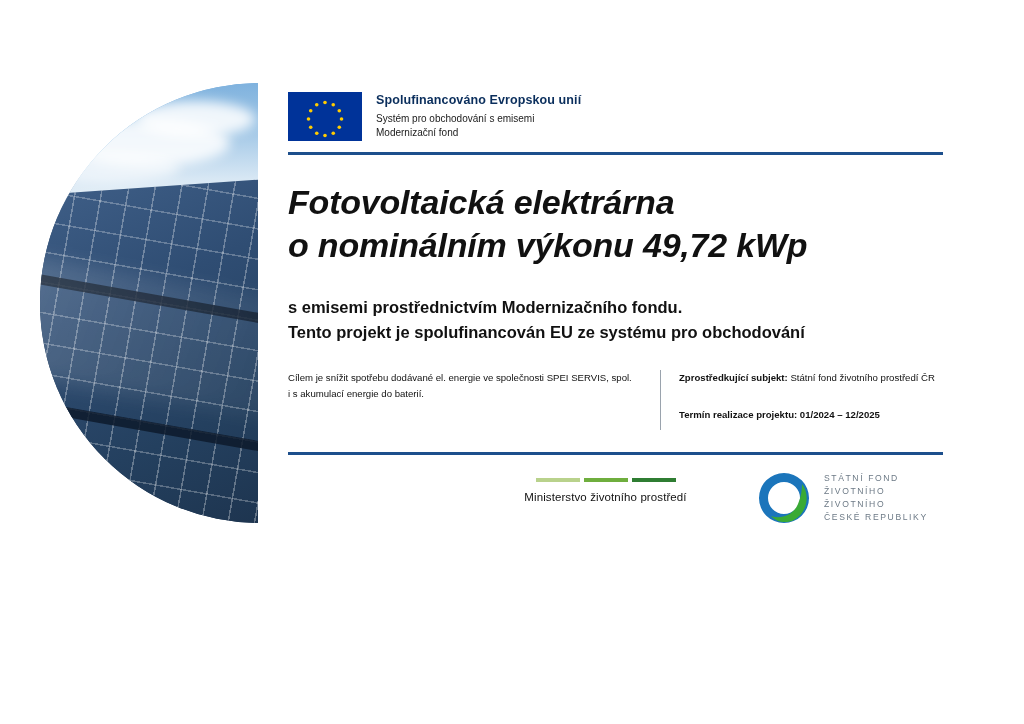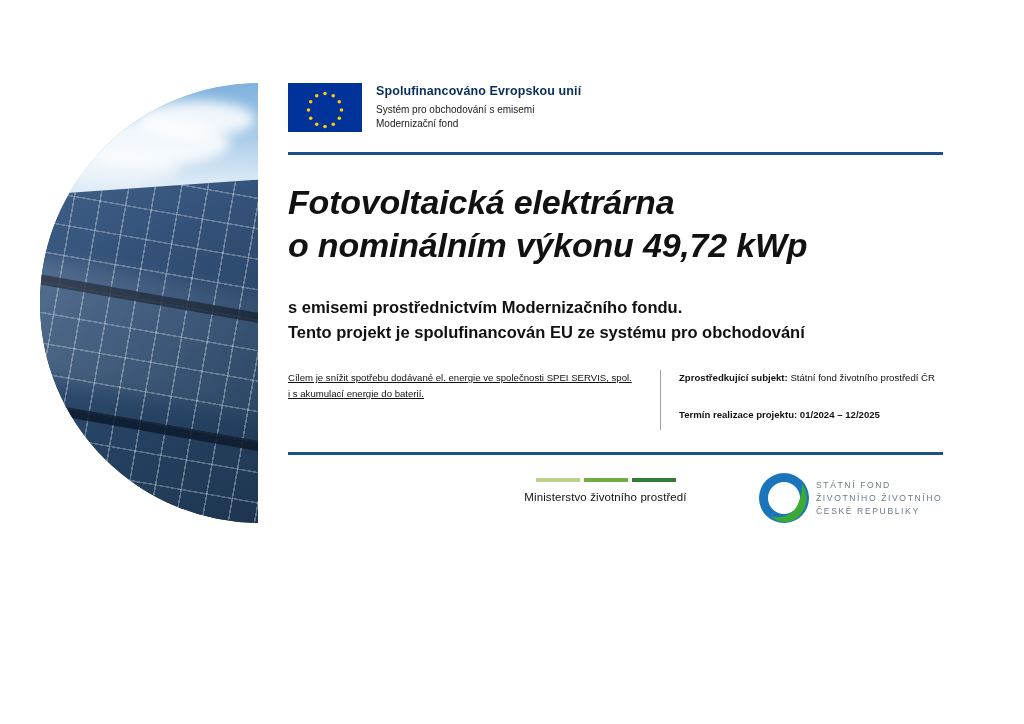--- a/index.html
+++ b/index.html
@@ -102,21 +102,21 @@
     left: 288px;
     top: 0;
     width: 655px;
     height: 724px;
   }
 
   
   .eu-row {
     position: absolute;
     left: 0;
-    top: 83px;
+    top: 92px;
     display: flex;
     align-items: flex-start;
     gap: 14px;
   }
   .eu-flag {
     width: 74px;
     height: 49px;
     background: #003399;
     position: relative;
     flex: 0 0 auto;
@@ -175,21 +175,20 @@
     top: 370px;
     width: 655px;
     display: flex;
   }
   .details-left {
     width: 360px;
     font-size: 9.6px;
     line-height: 15.5px;
     color: #111111;
     padding-right: 12px;
-    text-decoration: underline;
   }
   .details-divider {
     width: 1px;
     background: #9aa3ad;
     margin: 0 18px 0 0;
     align-self: stretch;
     min-height: 60px;
   }
   .details-right {
     font-size: 9.6px;
@@ -235,21 +234,21 @@
     color: #111111;
     letter-spacing: .1px;
   }
 
   .sfzp {
     position: absolute;
     left: 468px;
     top: 0px;
     display: flex;
     align-items: center;
-    gap: 4px;
+    gap: 12px;
   }
   .sfzp-mark {
     width: 56px;
     height: 56px;
     position: relative;
     flex: 0 0 auto;
   }
   .sfzp-text {
     font-size: 8.6px;
     letter-spacing: 1.6px;

